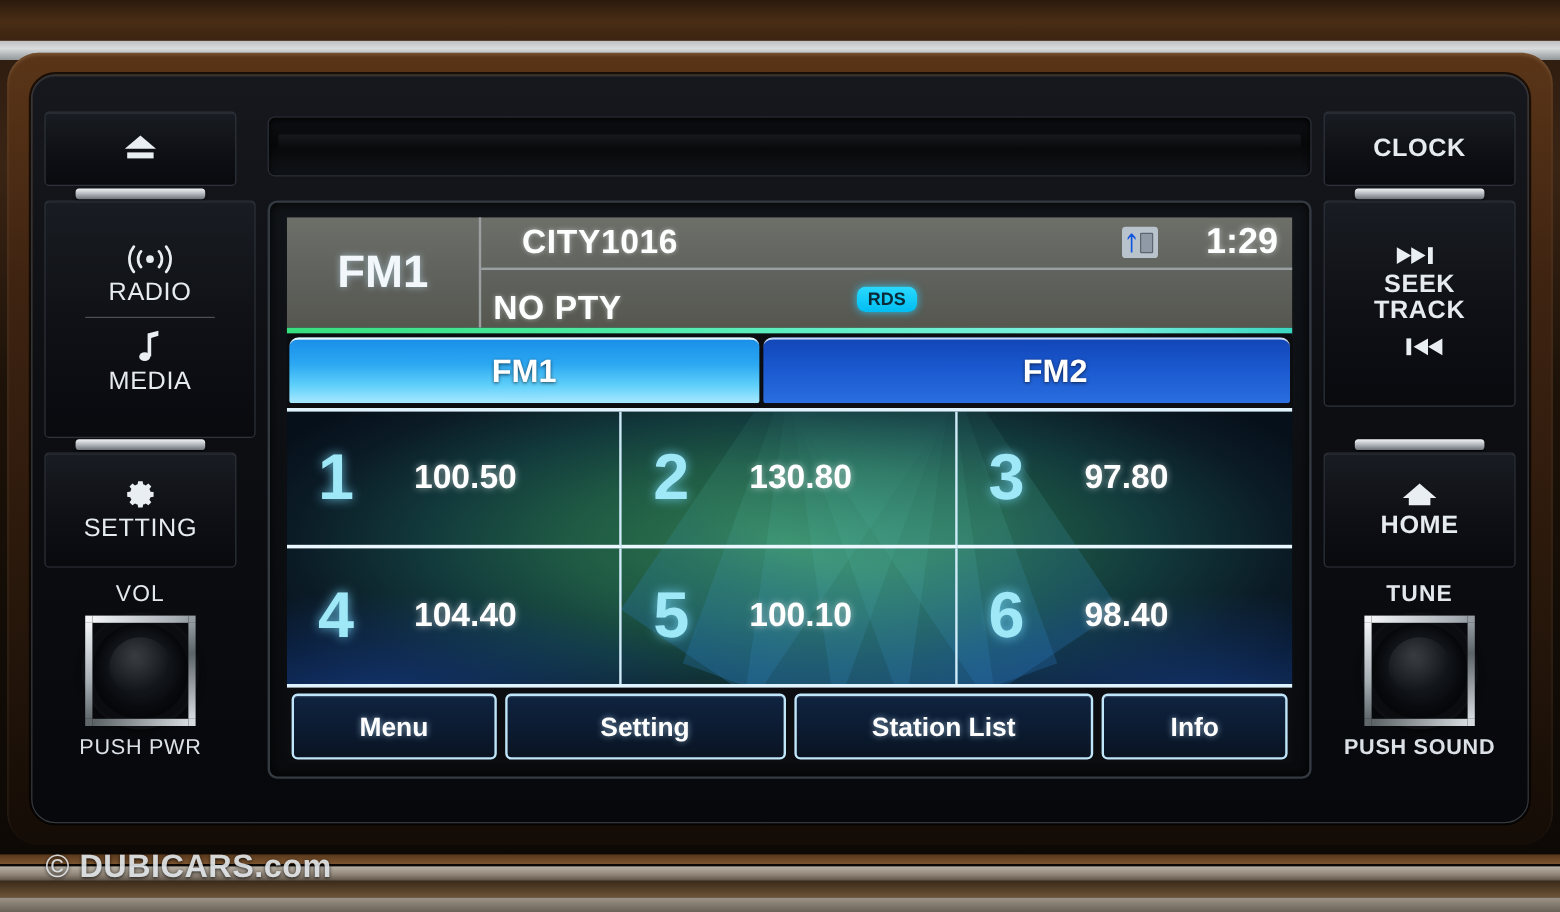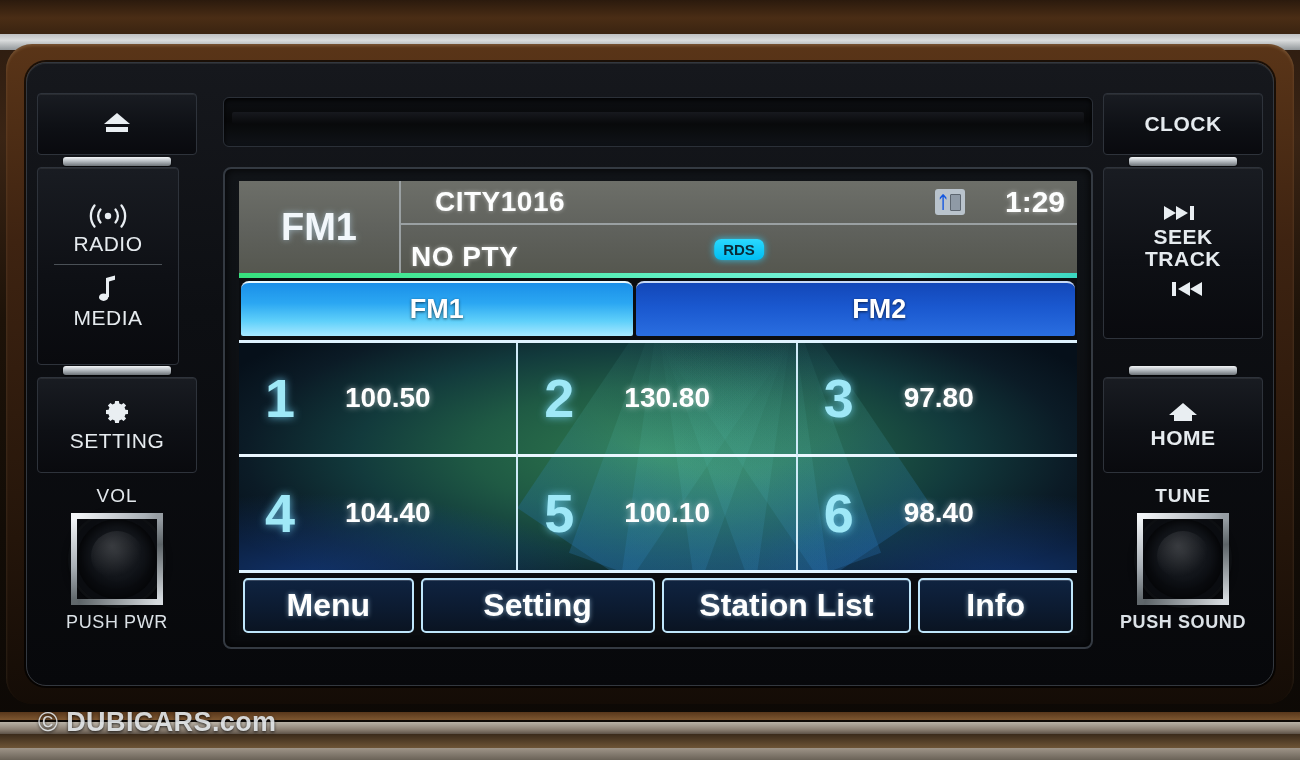--- a/index.html
+++ b/index.html
@@ -248,21 +248,21 @@
     text-shadow:0 0 6px rgba(255,255,255,.55);
   }
 
   
   .softkeys {
     flex:0 0 62px; display:flex; gap:7px; padding:5px 4px 2px 4px;
     background:#0b0d10;
   }
   .skey {
     display:flex; align-items:center; justify-content:center;
-    font-size:32px; font-weight:bold; color:#ffffff;
+    font-size:22px; font-weight:bold; color:#ffffff;
     background: linear-gradient(180deg,#0f2340 0%, #0c1b31 55%, #0a1422 100%);
     border:2px solid #bfe6fb;
     border-radius:5px;
     text-shadow:0 0 5px rgba(190,230,255,.6);
     box-shadow: inset 0 1px 0 rgba(255,255,255,.18);
   }
   .skey.k1 { flex:1.05; }
   .skey.k2 { flex:1.45; }
   .skey.k3 { flex:1.55; }
   .skey.k4 { flex:.95; }
@@ -296,21 +296,21 @@
     <div class="side-col left">
 
       <div class="btn-pad" style="position:absolute;left:0;top:0;width:160px;height:62px;">
         <svg class="ico" width="34" height="24" viewBox="0 0 34 24">
           <polygon points="17,3 30,14 4,14" fill="#e9eef2"></polygon>
           <rect x="6" y="17" width="22" height="5" fill="#e9eef2"></rect>
         </svg>
       </div>
       <div class="chrome-bar" style="left:26px; top:64px; width:108px;"></div>
 
-      <div class="btn-pad" style="position:absolute;left:0;top:74px;width:142px;height:198px;">
+      <div class="btn-pad" style="position:absolute;left:0;top:74px;width:176px;height:198px;">
         <div style="display:flex;flex-direction:column;align-items:center;">
           <svg class="ico" width="44" height="26" viewBox="0 0 44 26">
             <circle cx="22" cy="13" r="3.2" fill="#e9eef2"></circle>
             <path d="M14.5 6.5a10 10 0 0 0 0 13" stroke="#e9eef2" stroke-width="2.3" fill="none" stroke-linecap="round"></path>
             <path d="M29.5 6.5a10 10 0 0 1 0 13" stroke="#e9eef2" stroke-width="2.3" fill="none" stroke-linecap="round"></path>
             <path d="M8.5 2.5a17 17 0 0 0 0 21" stroke="#e9eef2" stroke-width="2.3" fill="none" stroke-linecap="round"></path>
             <path d="M35.5 2.5a17 17 0 0 1 0 21" stroke="#e9eef2" stroke-width="2.3" fill="none" stroke-linecap="round"></path>
           </svg>
           <span class="lbl">RADIO</span>
         </div>

